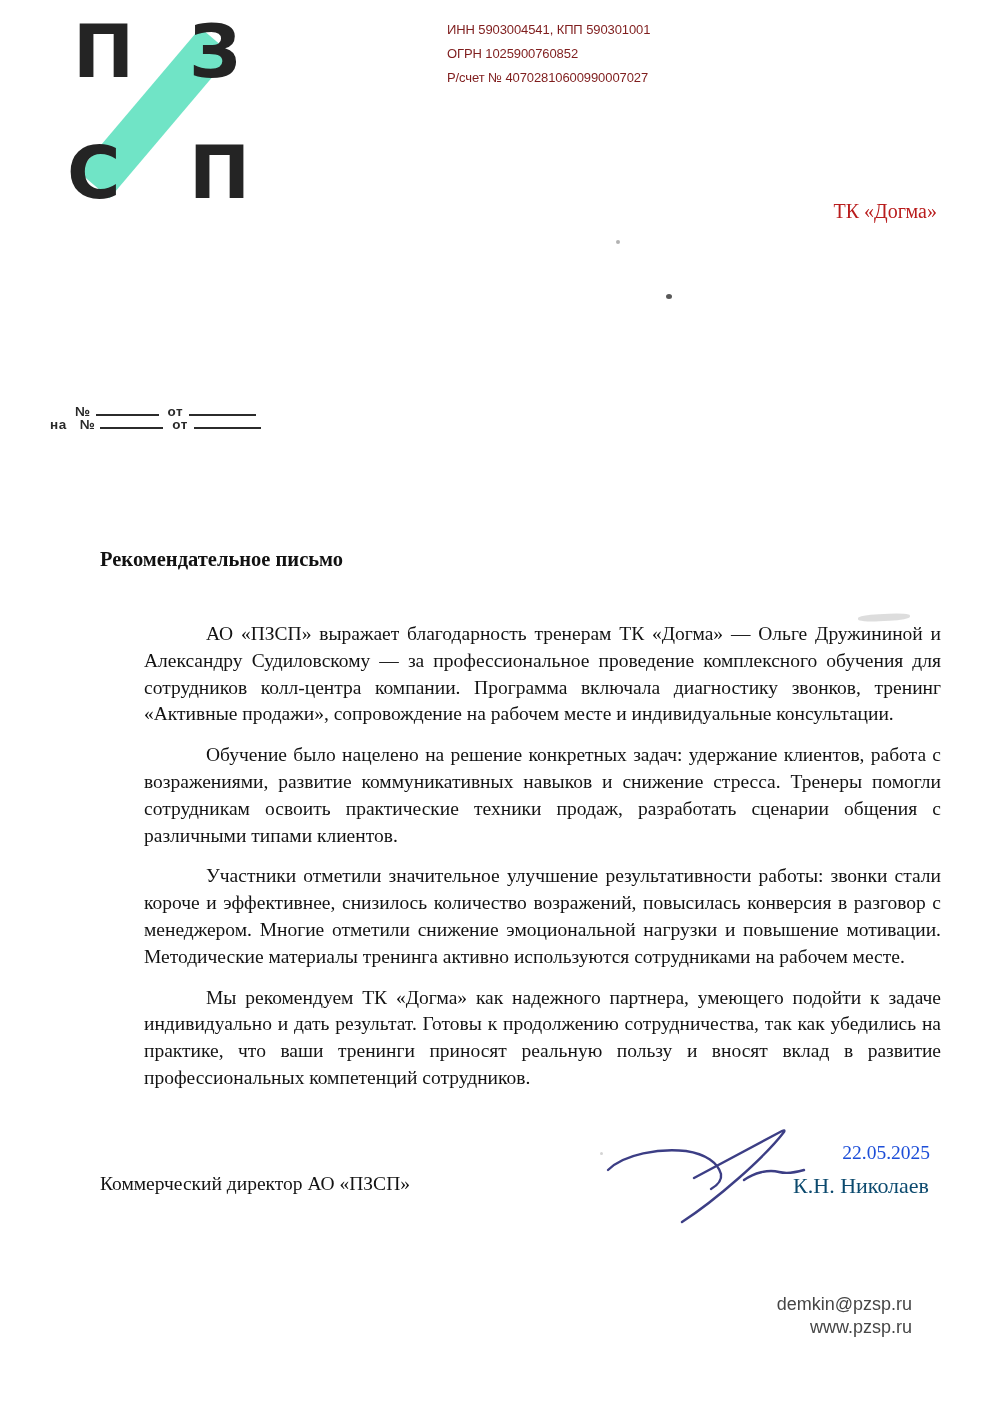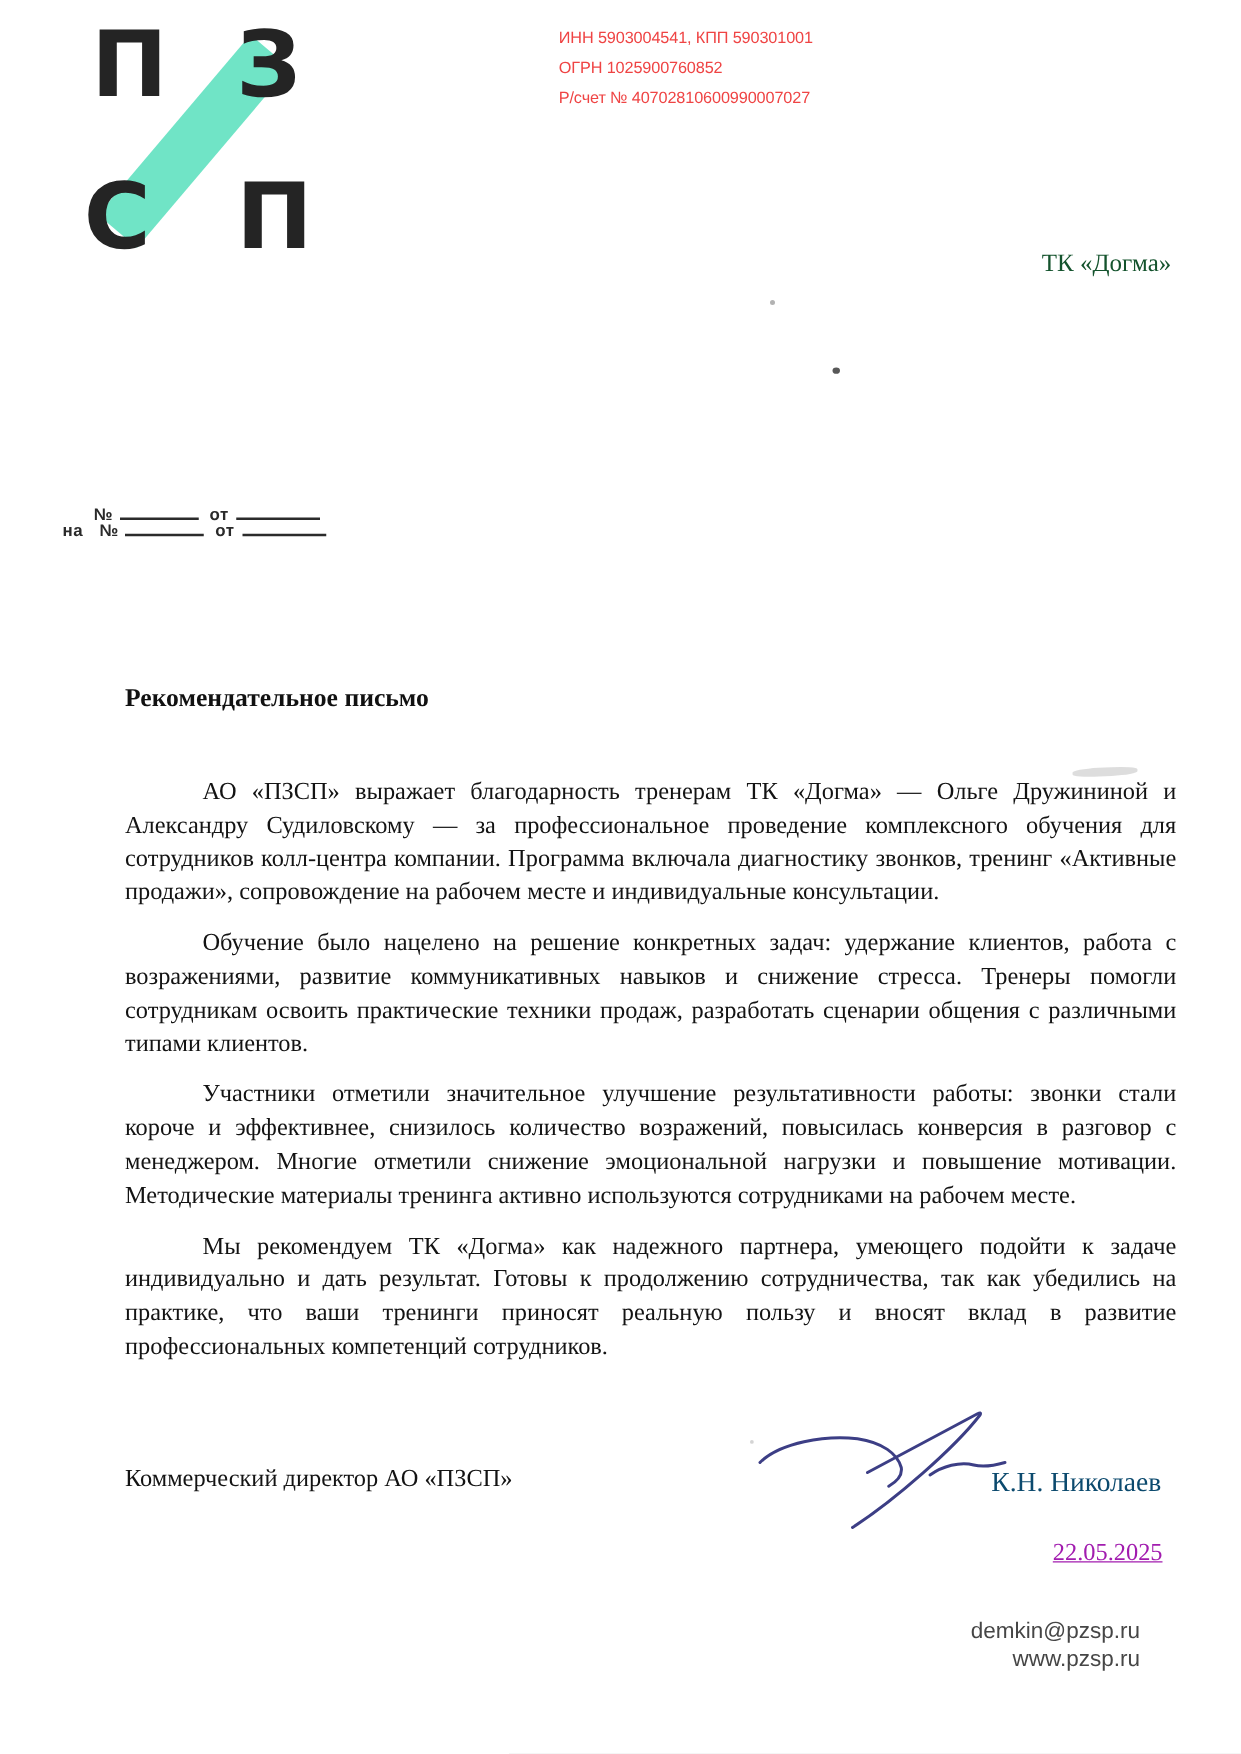--- a/index.html
+++ b/index.html
@@ -9,28 +9,28 @@
     width:993px; height:1403px;
     background:#ffffff;
     margin:0 auto;
     overflow:hidden;
     font-family:"Liberation Sans", sans-serif;
     color:#1c1c1c;
   }
   
   .logo { position:absolute; left:70px; top:15px; }
   
-  .hdr-col { position:absolute; font-size:13px; line-height:24px; color:#ef4444; letter-spacing:-0.1px; }
+  .hdr-col { position:absolute; font-size:13px; line-height:24px; color:#7f1d1d; letter-spacing:-0.1px; }
   .hdr-col.company { left:447px; top:18px; }
   .hdr-col.bank    { left:722px; top:19px; }
   
   .recipient {
     position:absolute; right:56px; top:200px;
     font-family:"Liberation Serif", serif;
-    font-size:20px; color:#14532d;
+    font-size:20px; color:#b91c1c;
   }
   
   .sender { position:absolute; left:75px; top:235px; font-size:13.5px; line-height:21.5px; color:#333; }
   .sender .org { font-weight:700; color:#222; letter-spacing:0.3px; }
   .sender .lbl { font-weight:700; letter-spacing:2px; margin-right:4px; color:#222; }
   
   .refline {
     position:absolute; font-weight:700; font-size:13.5px; color:#2a2a2a;
     letter-spacing:0.5px; height:18px;
   }
@@ -49,34 +49,34 @@
     text-align:left;
     font-family:"Liberation Serif", serif;
     font-weight:700; font-size:20.5px; color:#111;
   }
   .body-text {
     position:absolute; left:100px; top:621px; width:841px;
     font-family:"Liberation Serif", serif;
     font-size:19.5px; line-height:26.8px;
     text-align:justify; color:#131313;
   }
-  .body-text p { text-indent:62px; margin-bottom:14px; }
+  .body-text p { text-indent:62px; margin-bottom:14px;margin-left:44px; }
   
   .sig-label {
     position:absolute; left:100px; top:1173px;
     font-family:"Liberation Serif", serif; font-size:19.5px; color:#131313;
   }
   .sig-svg { position:absolute; left:598px; top:1116px; }
   .sig-name {
     position:absolute; right:64px; top:1173px;
     font-family:"Liberation Serif", serif; font-size:22px; color:#0c4a6e;
   }
   .sig-date {
-    position:absolute; right:63px; top:1232px;
-    font-family:"Liberation Serif", serif; font-size:19.5px; color:#a21caf;text-decoration:underline;
+    position:absolute; right:63px; top:1142px;
+    font-family:"Liberation Serif", serif; font-size:19.5px; color:#1d4ed8;
   }
   
   .footer {
     position:absolute; right:81px; top:1293px;
     text-align:right; font-size:18px; line-height:23px; color:#464646;
   }
   
   .speck { position:absolute; background:#555; border-radius:50%; }
   .speck.s1 { left:616px; top:240px; width:4px; height:4px; opacity:.45; }
   .speck.s2 { left:666px; top:294px; width:6px; height:5px; opacity:.8; background:#2e2e2e; }

